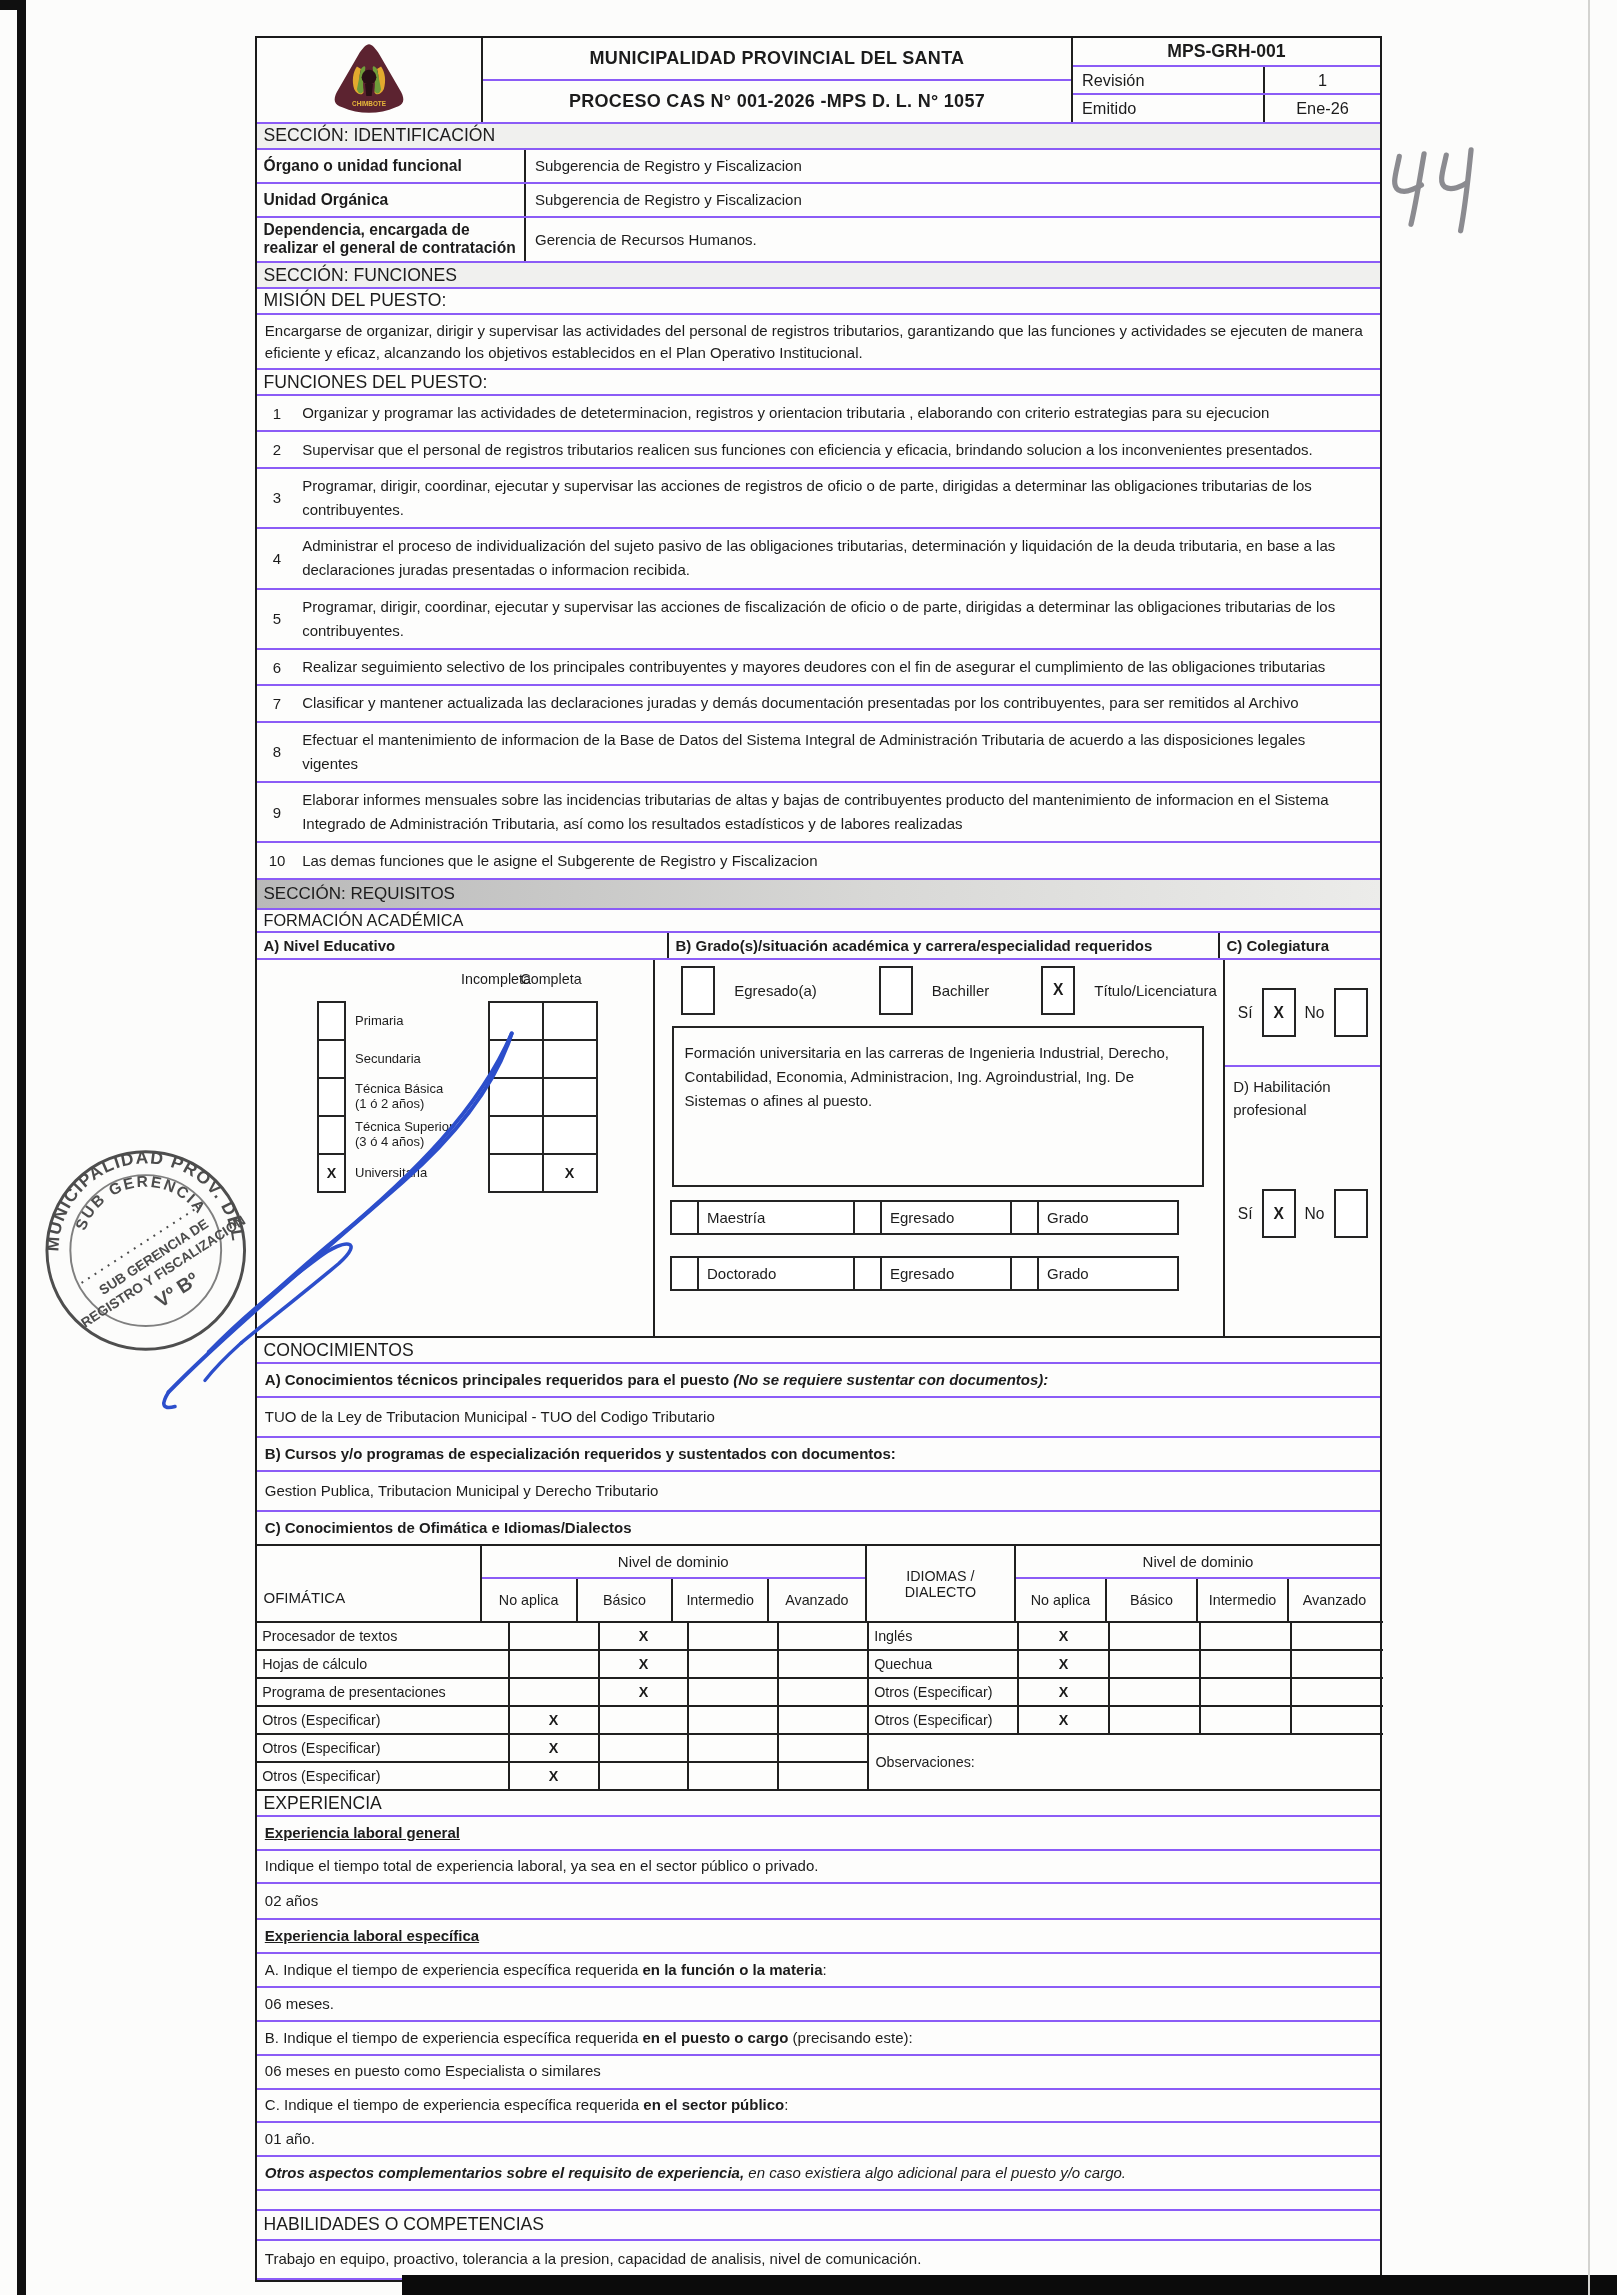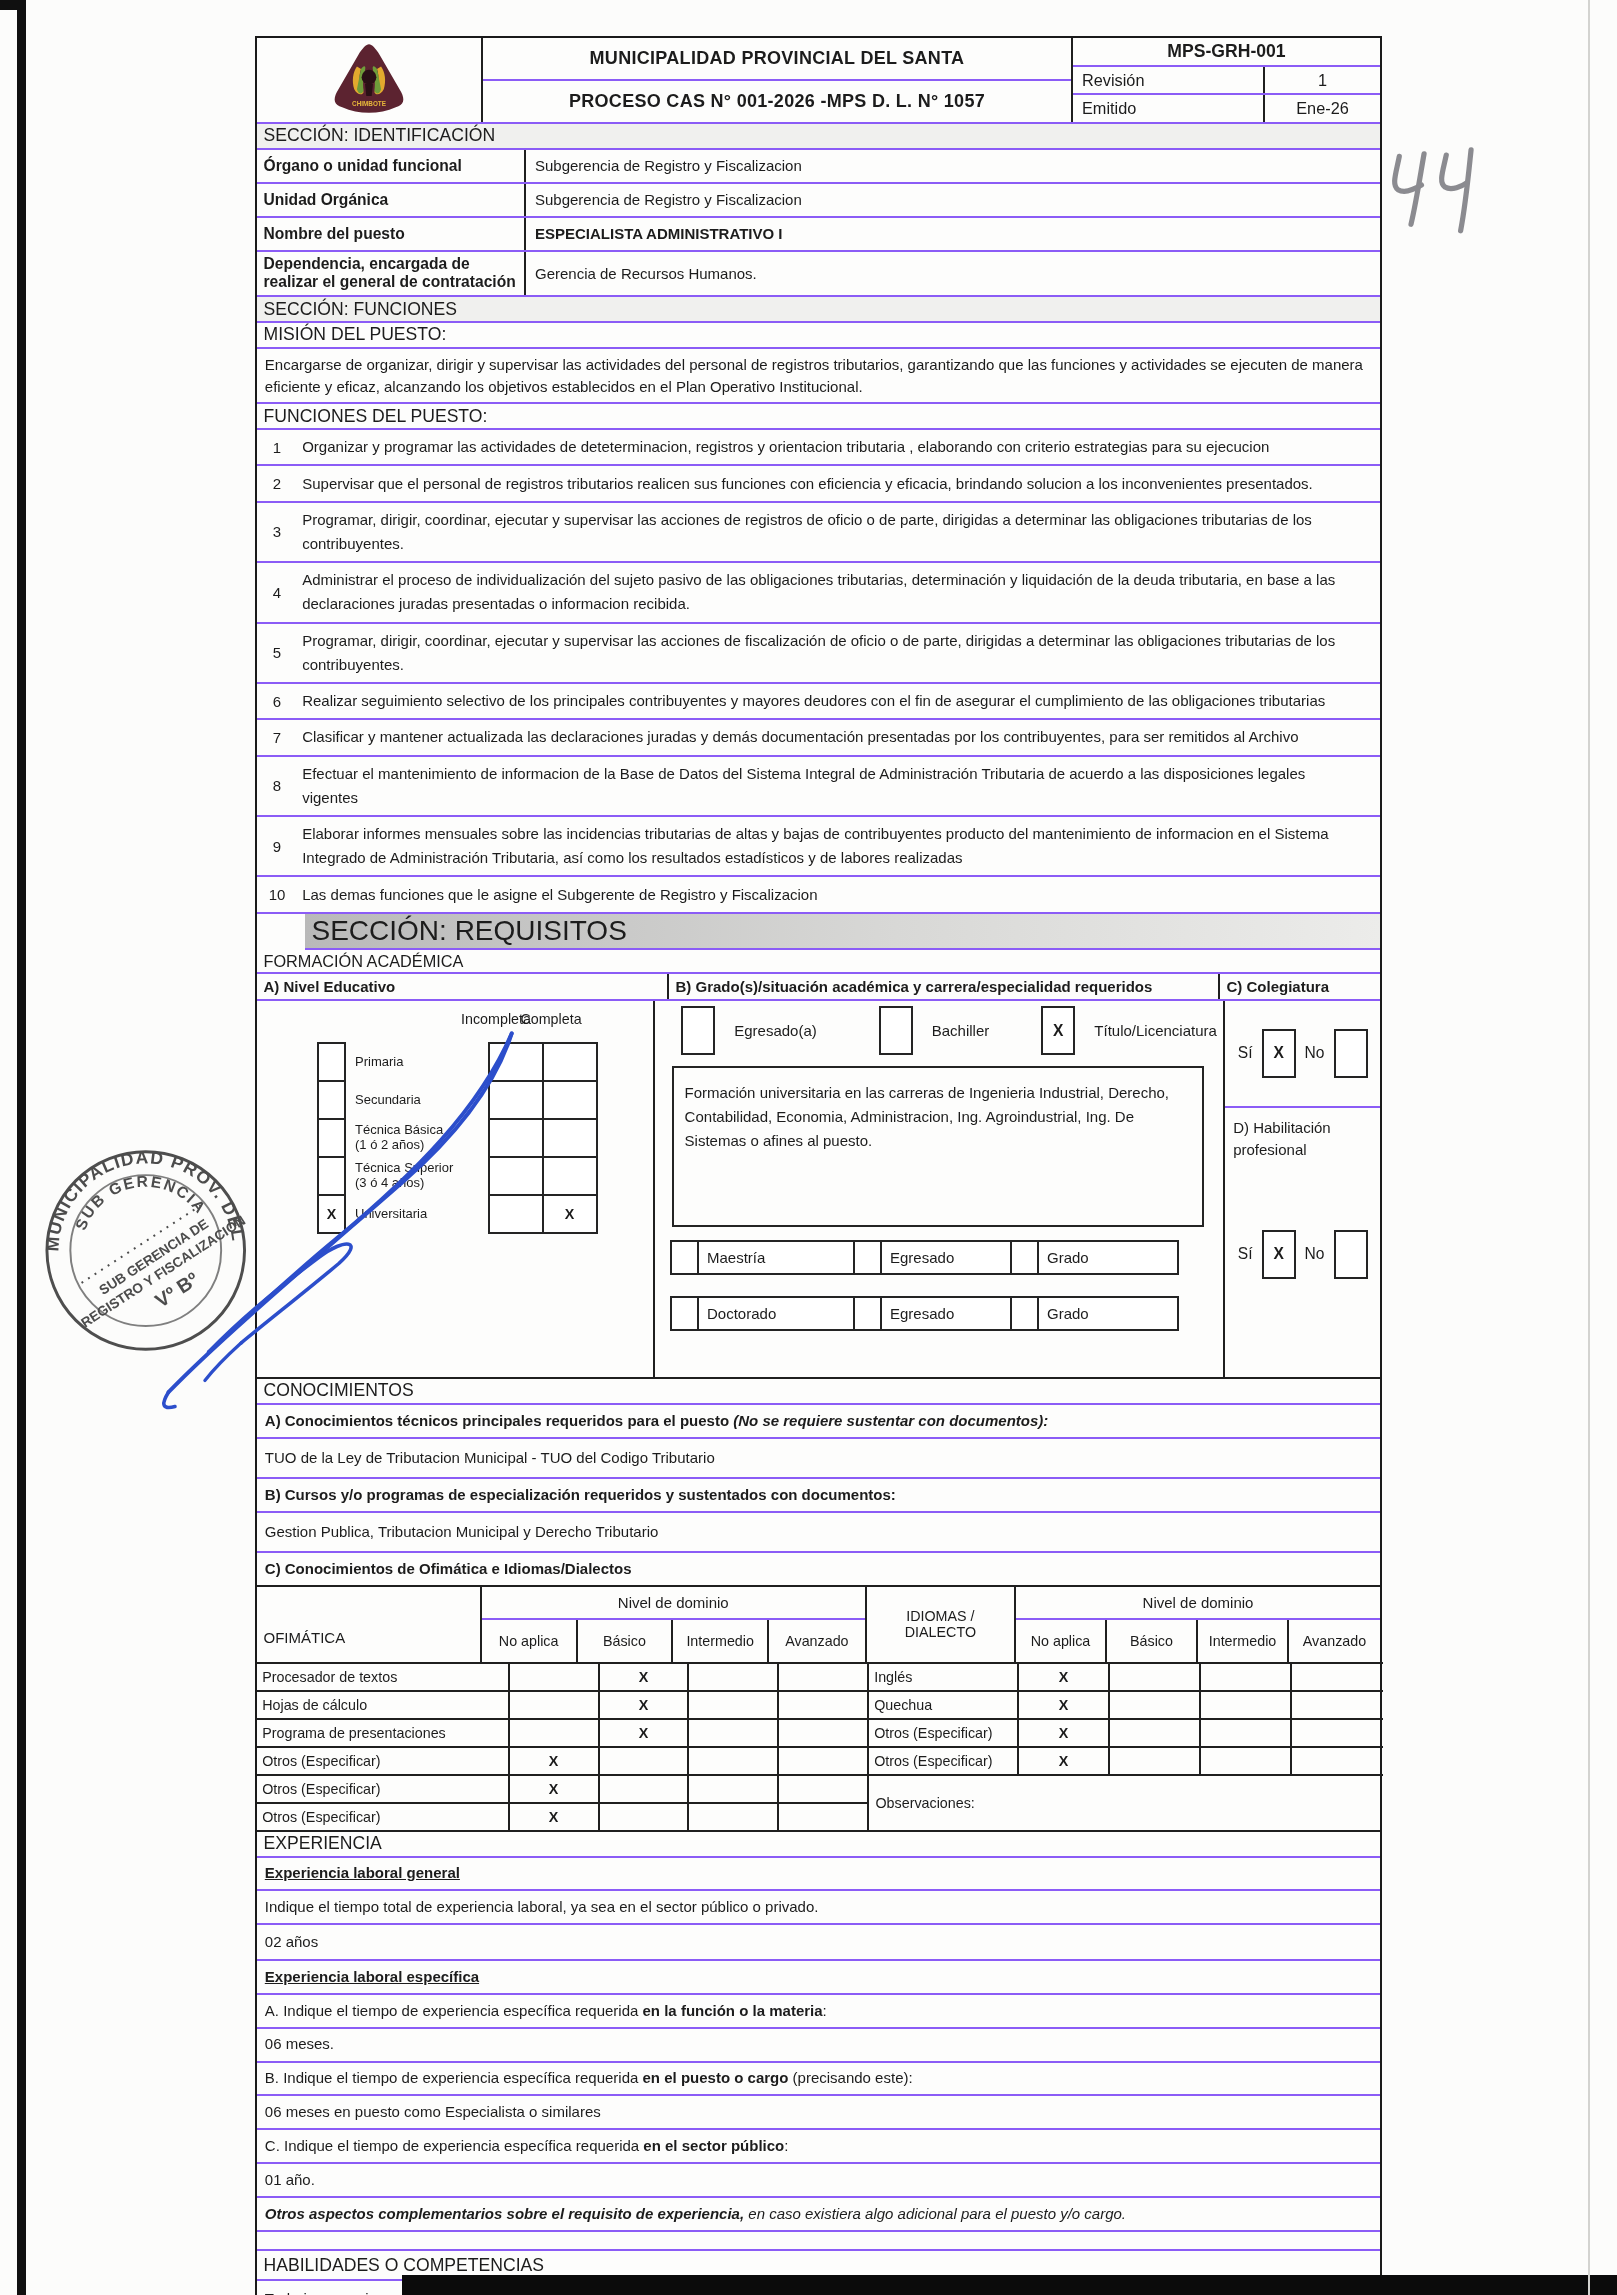--- a/index.html
+++ b/index.html
@@ -20,21 +20,21 @@
   .hdr{display:flex;height:86px;}
   .hdr-logo{width:226px;}
   .hdr-mid{flex:1;display:flex;flex-direction:column;}
   .hdr-mid>div{flex:1;font-size:18px;font-weight:bold;letter-spacing:0.3px;}
   .hdr-code{width:307px;display:flex;flex-direction:column;}
   .hdr-code-row{flex:1;display:flex;font-size:16.3px;}
   .hdr-code-row .lab{flex:1;padding-left:9px;display:flex;align-items:center;}
   .hdr-code-row .val{width:117px;border-left:2px solid #1f1f1f;display:flex;align-items:center;justify-content:center;}
 
   .sec{font-weight:normal;font-size:17.6px;padding:1.3px 6.5px;min-height:21px;display:flex;align-items:center;background:#f0f0ee;}
-  .sec-req{min-height:30px;font-size:28px;background:linear-gradient(to right,#b9b9b9,#d8d8d6 55%,#ececea);margin-left:48px;}
+  .sec-req{min-height:30px;font-size:17px;background:linear-gradient(to right,#b9b9b9,#d8d8d6 55%,#ececea);}
 
   
   .id-row{display:flex;min-height:34px;}
   .id-lab{width:269px;font-weight:bold;font-size:15.6px;padding:3.9px 6.5px;display:flex;align-items:center;}
   .id-val{flex:1;font-size:15px;padding:3.9px 9px;display:flex;align-items:center;}
 
   .txt-row{font-size:15px;padding:5.2px 7.8px;line-height:1.45;}
   .fn-row{display:flex;min-height:30px;}
   .fn-num{width:40px;display:flex;align-items:center;justify-content:center;font-size:15px;}
   .fn-txt{flex:1;font-size:15px;padding:5.2px 15.6px 5.2px 5.2px;display:flex;align-items:center;line-height:1.6;}
@@ -131,24 +131,20 @@
     </div>
 
     <div class="sec bb">SECCIÓN: IDENTIFICACIÓN</div>
     <div class="id-row bb">
       <div class="id-lab br">Órgano o unidad funcional</div>
       <div class="id-val">Subgerencia de Registro y Fiscalizacion</div>
     </div>
     <div class="id-row bb">
       <div class="id-lab br">Unidad Orgánica</div>
       <div class="id-val">Subgerencia de Registro y Fiscalizacion</div>
-    </div>
-    <div class="id-row bb">
-      <div class="id-lab br">Nombre del puesto</div>
-      <div class="id-val b">ESPECIALISTA ADMINISTRATIVO I</div>
     </div>
     <div class="id-row bb" style="min-height:42px">
       <div class="id-lab br">Dependencia, encargada de realizar el general de contratación</div>
       <div class="id-val">Gerencia de Recursos Humanos.</div>
     </div>
 
     <div class="sec bb">SECCIÓN: FUNCIONES</div>
     <div class="sec bb" style="background:#fdfdfc">MISIÓN DEL PUESTO:</div>
     <div class="txt-row bb" style="min-height:47px">Encargarse de organizar, dirigir y supervisar las actividades del personal de registros tributarios, garantizando que las funciones y actividades se ejecuten de manera eficiente y eficaz, alcanzando los objetivos establecidos en el Plan Operativo Institucional.</div>
     <div class="sec bb" style="background:#fdfdfc;min-height:25px">FUNCIONES DEL PUESTO:</div>

